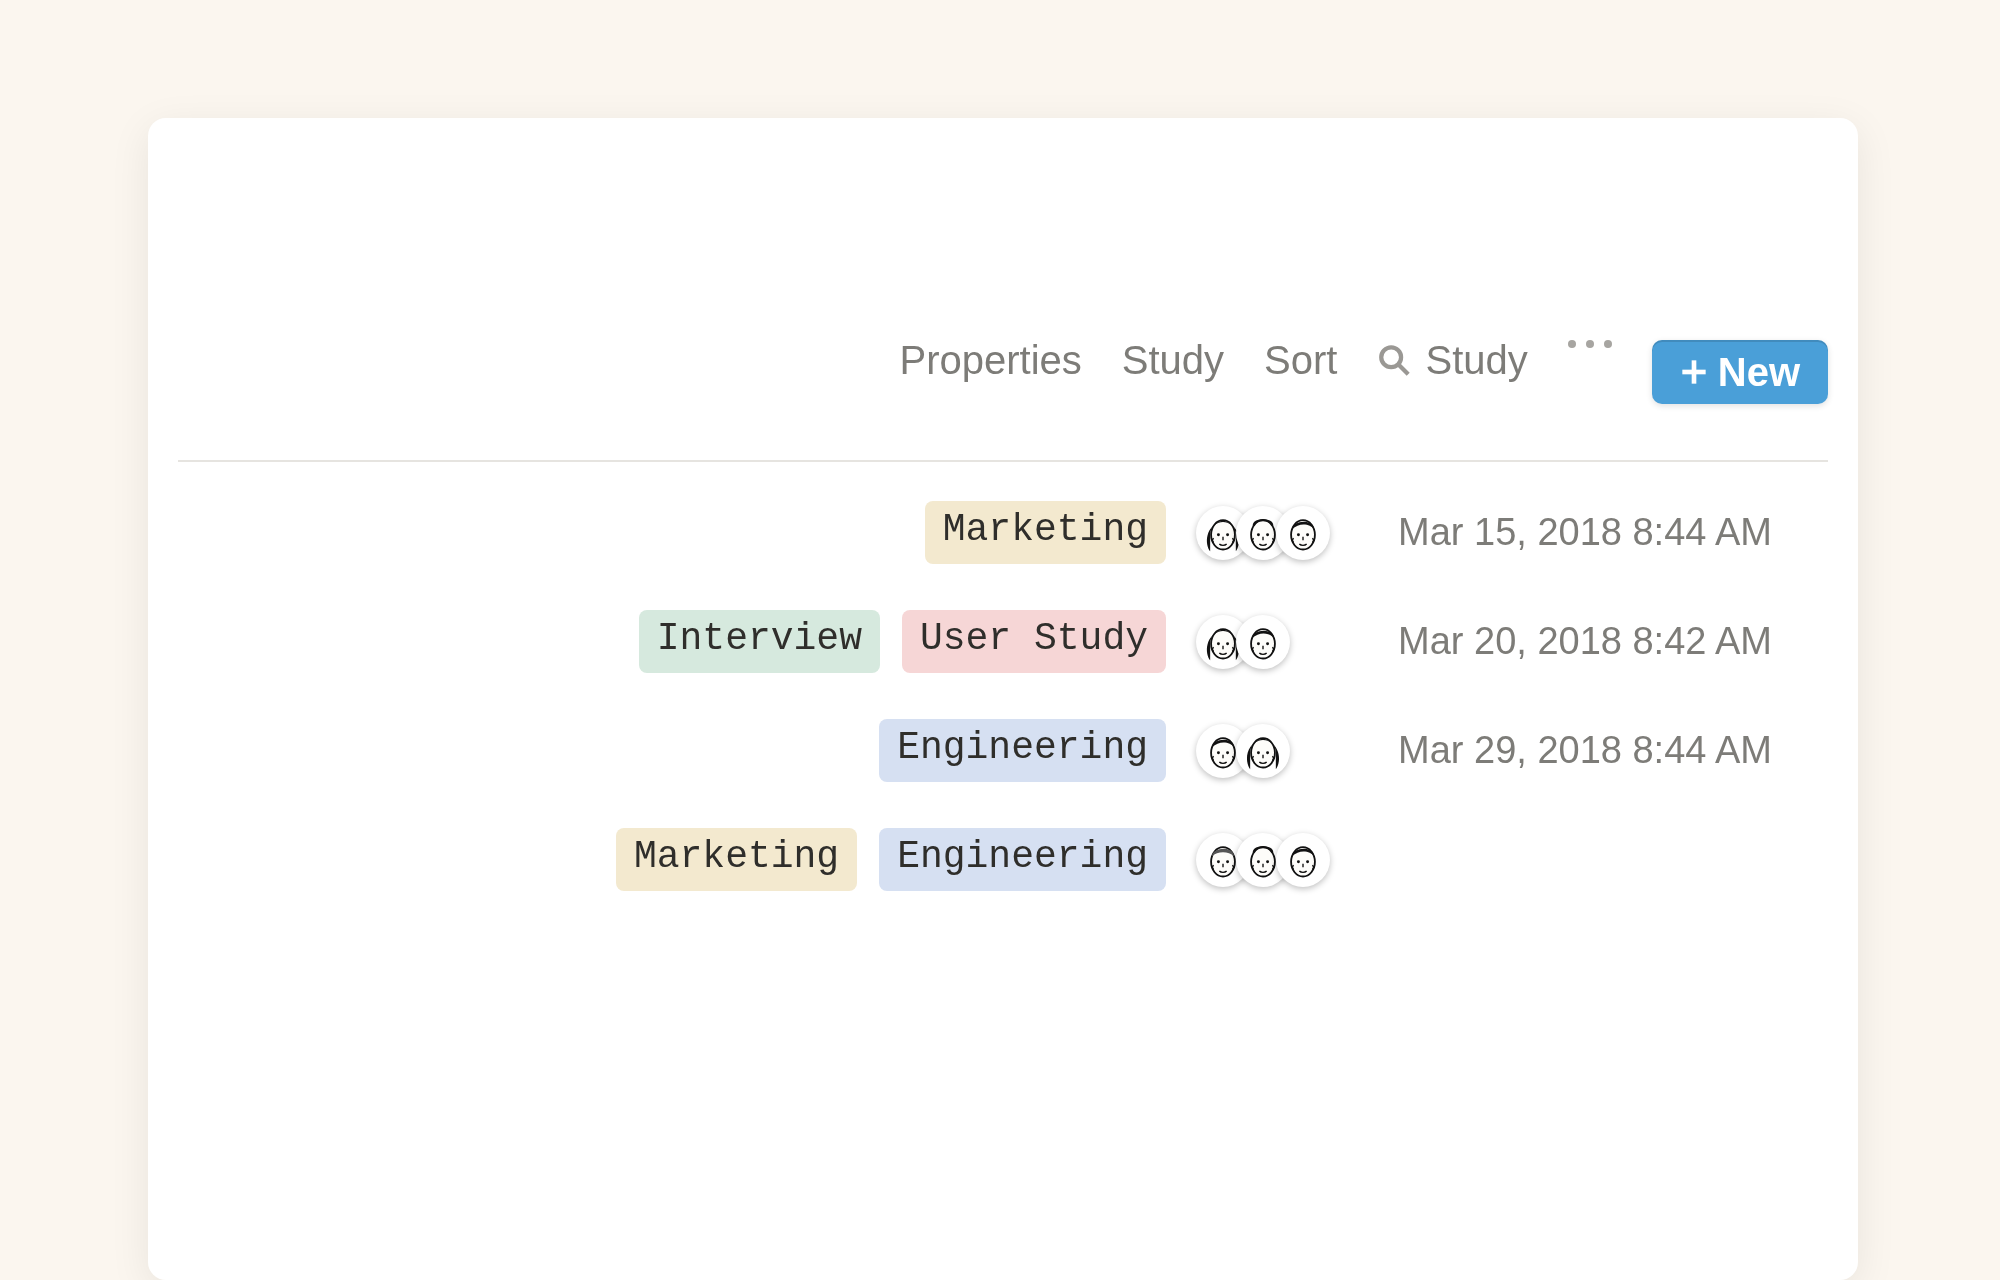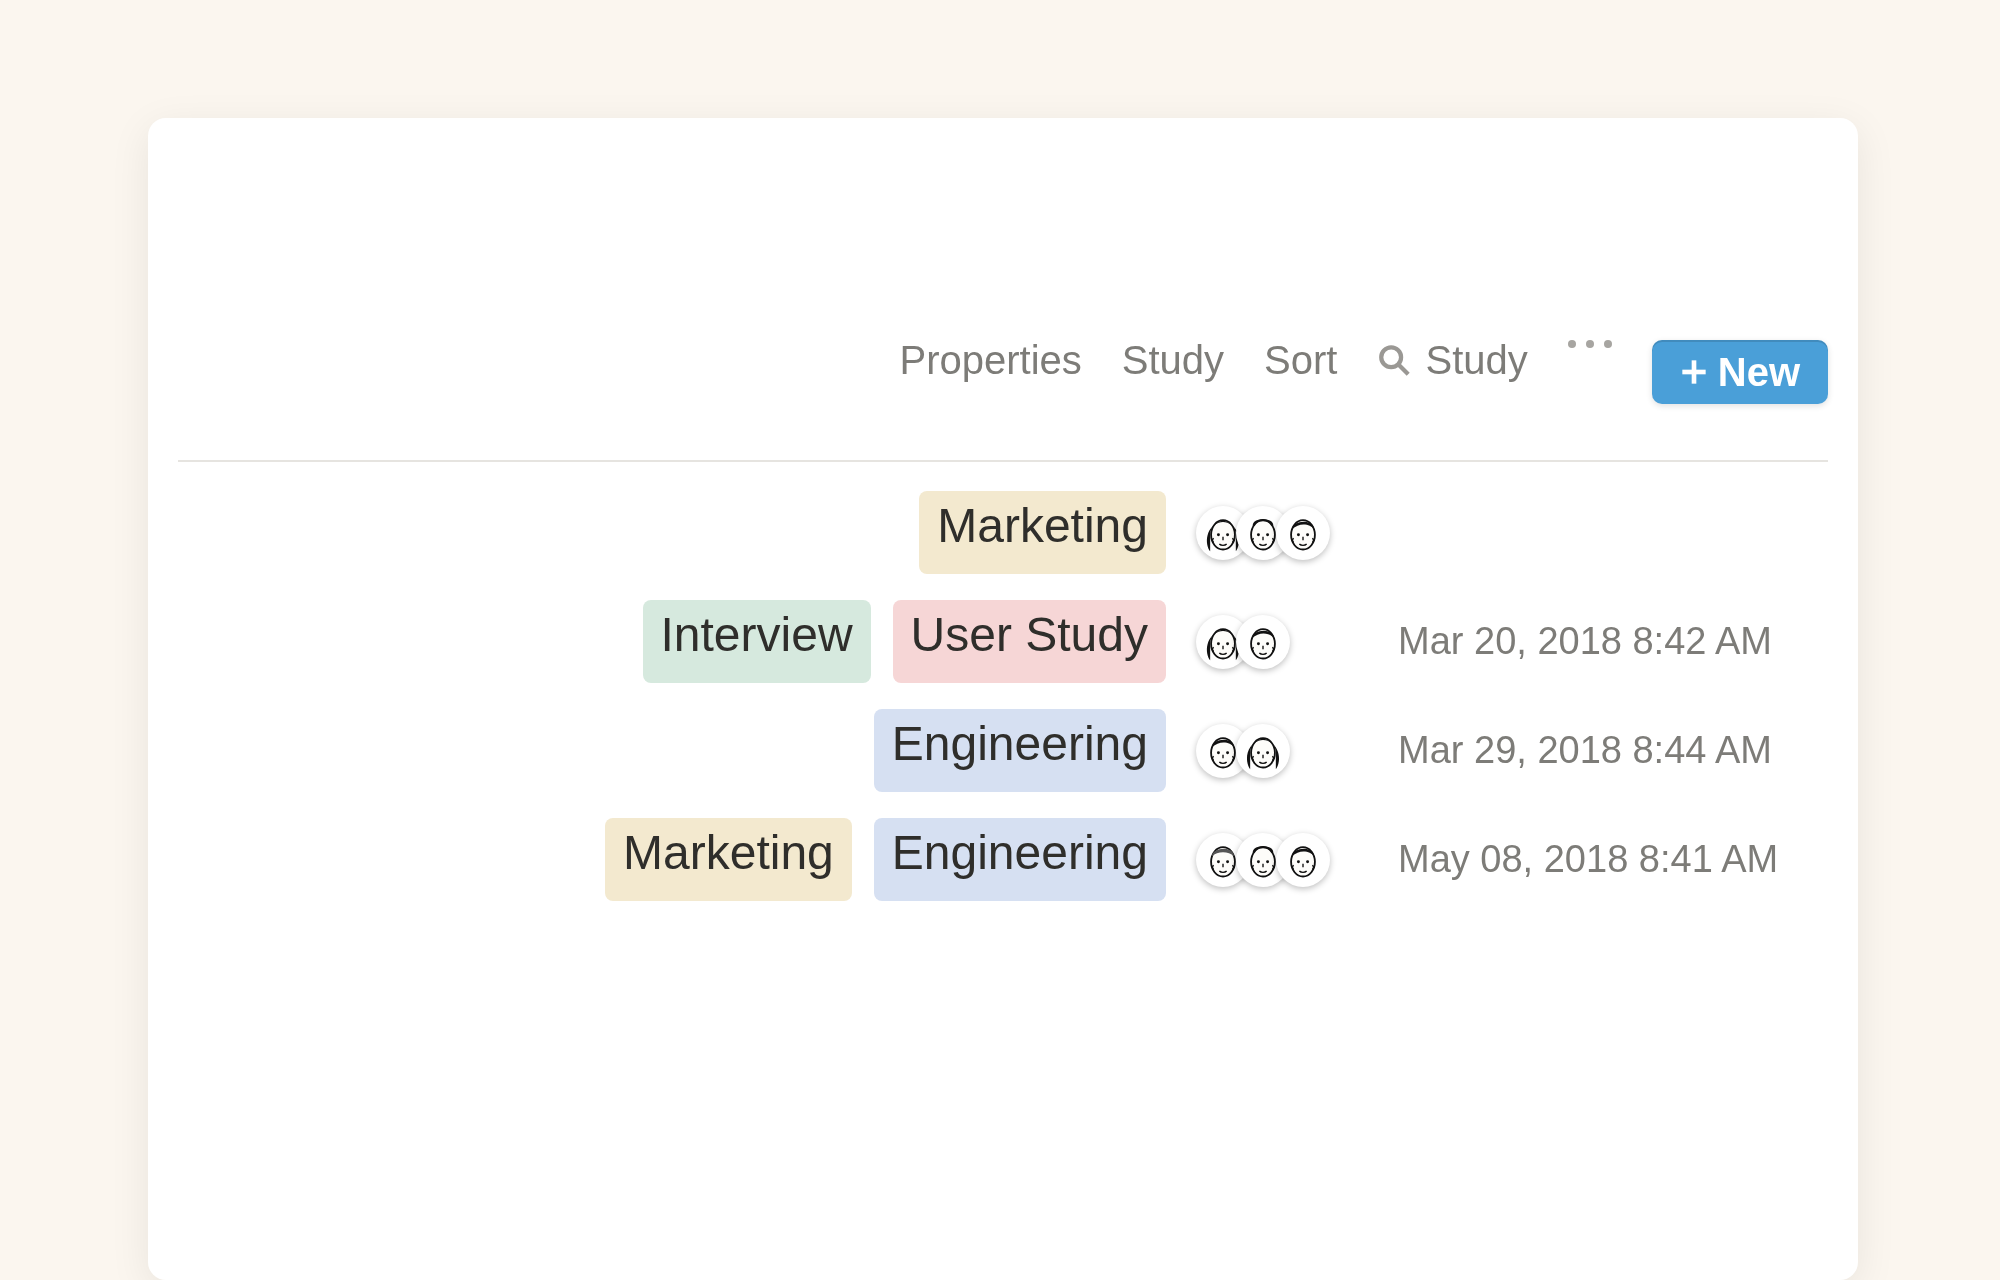--- a/index.html
+++ b/index.html
@@ -105,25 +105,26 @@
     align-items: center;
     height: 105px;
   }
   .tags-cell {
     display: flex;
     justify-content: flex-end;
     gap: 22px;
     padding-right: 22px;
   }
   .tag {
-    padding: 6px 18px 20px 18px;
+    padding: 6px 18px 12px 18px;
     border-radius: 8px;
-    font-size: 48px;
+    font-size: 38px;
     color: #2f2e2b;
     line-height: 1.2;
+    font-family: Liberation Mono, monospace;
   }
   .avatars-cell {
     display: flex;
     padding-left: 8px;
   }
   .avatar {
     width: 54px;
     height: 54px;
     border-radius: 50%;
     background: #fff;
@@ -211,20 +212,21 @@
     <path d="M12 20 C12 10 36 8 36 20 C32 14 20 12 12 20 Z" fill="#111"></path>
     <circle cx="19" cy="26" r="1.6" fill="#111"></circle>
     <circle cx="29" cy="26" r="1.6" fill="#111"></circle>
     <path d="M24 28 L24 32" stroke="#111" stroke-width="1.5"></path>
     <path d="M20 36 C22 38 26 38 28 36" stroke="#111" stroke-width="1.6" fill="none"></path>
     <path d="M14 30 C12 30 12 34 14 34" stroke="#111" stroke-width="1.6" fill="none"></path>
     <path d="M34 30 C36 30 36 34 34 34" stroke="#111" stroke-width="1.6" fill="none"></path>
   </svg>
           </div>
         </div>
+        <div class="date-cell">Mar 15, 2018 8:44 AM</div>
       </div>
       <div class="row">
         <div class="tags-cell">
           <span class="tag" style="background: rgb(214, 233, 222);">Interview</span>
           <span class="tag" style="background: rgb(246, 214, 214);">User Study</span>
         </div>
         <div class="avatars-cell">
           <div class="avatar">
             <svg viewBox="0 0 48 48">
     <ellipse cx="24" cy="26" rx="13" ry="16" fill="#fdfcf9" stroke="#111" stroke-width="2"></ellipse>
@@ -320,17 +322,16 @@
     <path d="M12 20 C12 10 36 8 36 20 C32 14 20 12 12 20 Z" fill="#111"></path>
     <circle cx="19" cy="26" r="1.6" fill="#111"></circle>
     <circle cx="29" cy="26" r="1.6" fill="#111"></circle>
     <path d="M24 28 L24 32" stroke="#111" stroke-width="1.5"></path>
     <path d="M20 36 C22 38 26 38 28 36" stroke="#111" stroke-width="1.6" fill="none"></path>
     <path d="M14 30 C12 30 12 34 14 34" stroke="#111" stroke-width="1.6" fill="none"></path>
     <path d="M34 30 C36 30 36 34 34 34" stroke="#111" stroke-width="1.6" fill="none"></path>
   </svg>
           </div>
         </div>
-        <div class="date-cell">May 08, 2018 8:41 AM</div>
       </div>
     </div>
 
 </div>
 
 </body></html>

